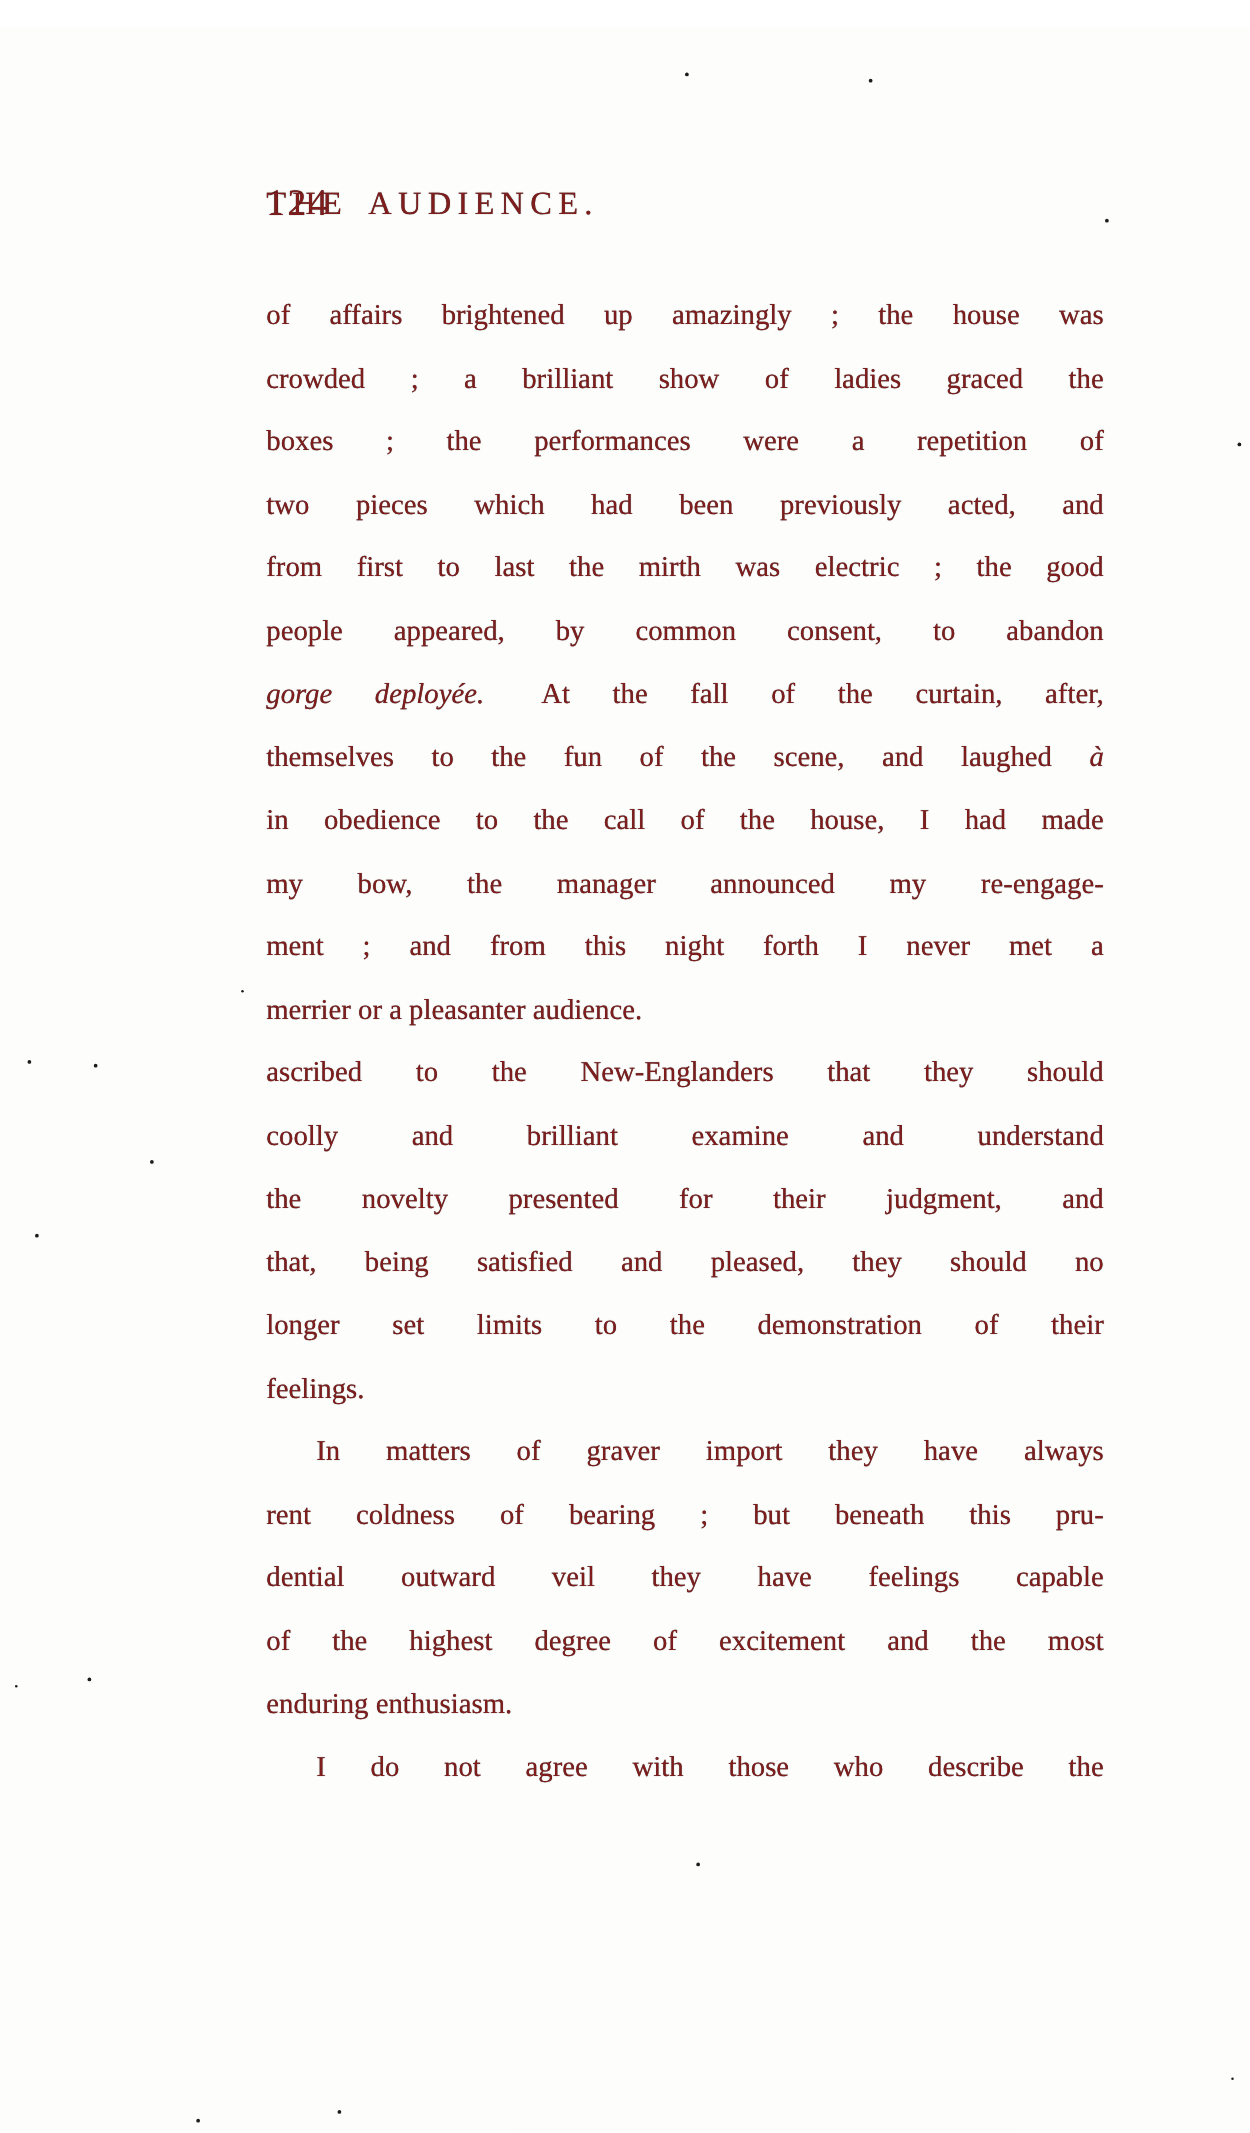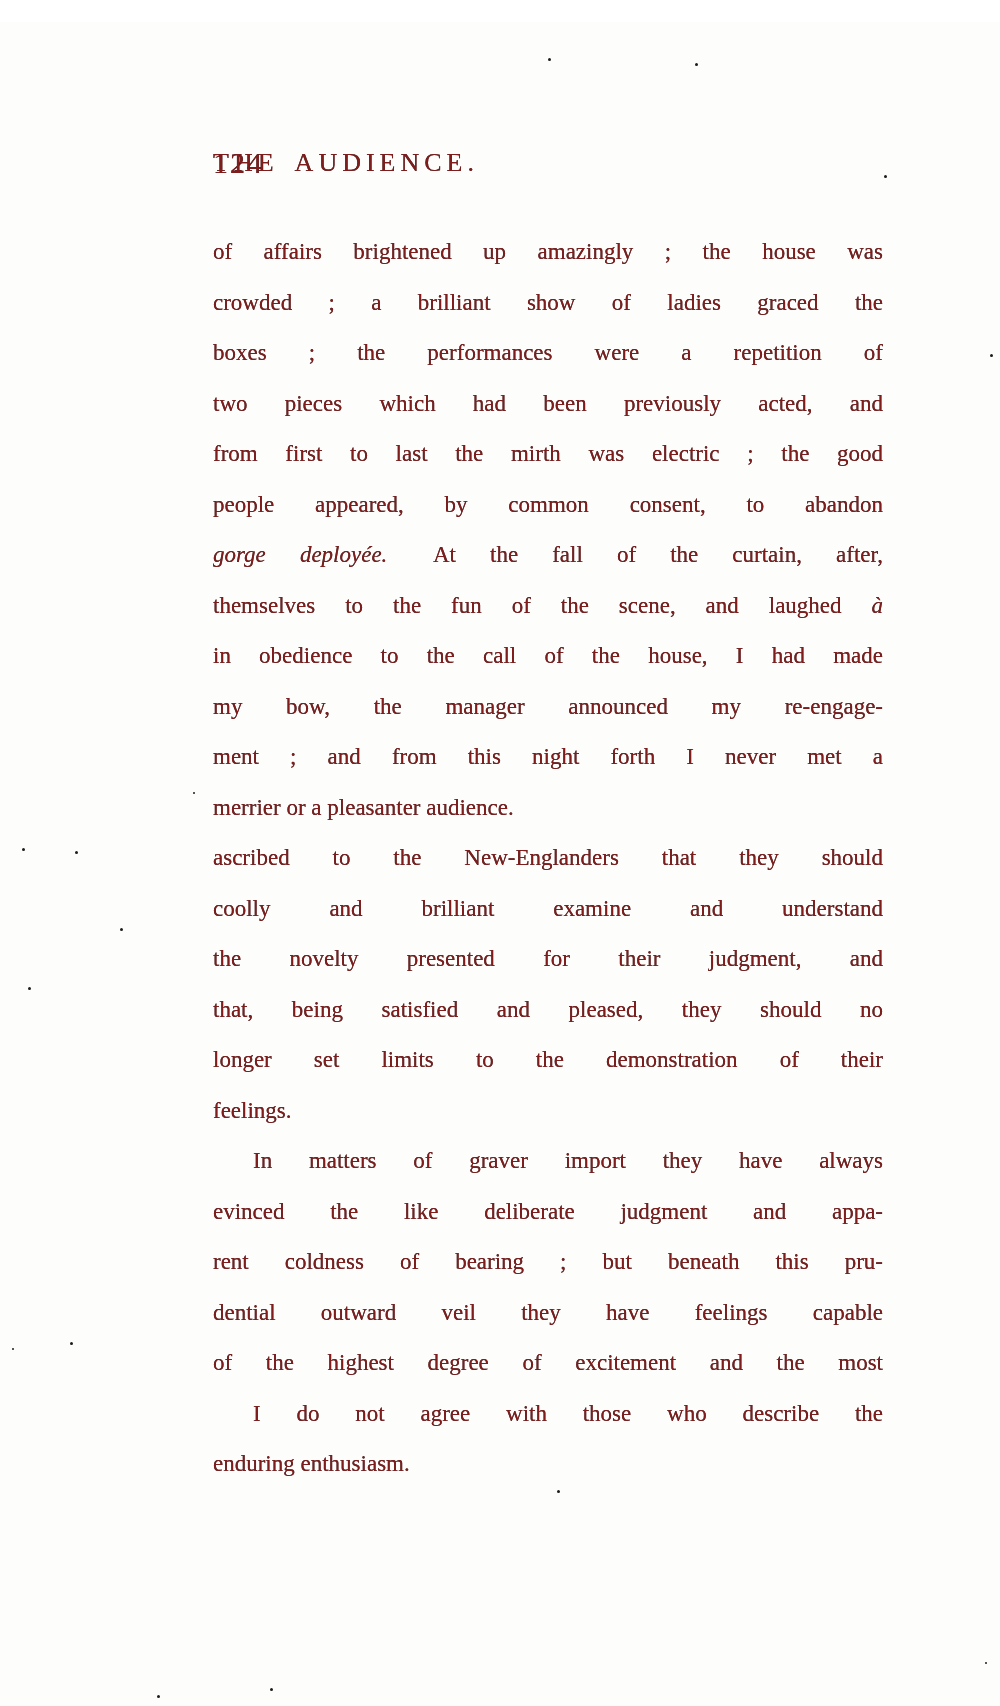--- a/index.html
+++ b/index.html
@@ -83,26 +83,25 @@
       <div class="line"><span class="">my bow, the manager announced my re-engage-</span></div>
       <div class="line"><span class="">ment ; and from this night forth I never met a</span></div>
       <div class="line flush"><span class="">merrier or a pleasanter audience.</span></div>
       <div class="line"><span class="">ascribed to the New-Englanders that they should</span></div>
       <div class="line"><span class="">coolly and brilliant examine and understand</span></div>
       <div class="line"><span class="">the novelty presented for their judgment, and</span></div>
       <div class="line"><span class="">that, being satisfied and pleased, they should no</span></div>
       <div class="line"><span class="">longer set limits to the demonstration of their</span></div>
       <div class="line flush"><span class="">feelings.</span></div>
       <div class="line indent"><span class="">In matters of graver import they have always</span></div>
-      <div class="line"><span class="">evinced the like deliberate judgment and appa-</span></div>
       <div class="line"><span class="">rent coldness of bearing ; but beneath this pru-</span></div>
       <div class="line"><span class="">dential outward veil they have feelings capable</span></div>
       <div class="line"><span class="">of the highest degree of excitement and the most</span></div>
+      <div class="line flush"><span class="">enduring enthusiasm.</span></div>
       <div class="line indent"><span class="">I do not agree with those who describe the</span></div>
-      <div class="line flush"><span class="">enduring enthusiasm.</span></div>
     </div>
   <div id="speck-layer">
       <div class="speck" style="left: 548px; top: 36px; width: 3px; height: 3px;"></div>
       <div class="speck" style="left: 695px; top: 41px; width: 3px; height: 3px;"></div>
       <div class="speck" style="left: 884px; top: 153px; width: 3px; height: 3px;"></div>
       <div class="speck" style="left: 990px; top: 332px; width: 3px; height: 3px;"></div>
       <div class="speck" style="left: 193px; top: 770px; width: 2px; height: 2px;"></div>
       <div class="speck" style="left: 22px; top: 826px; width: 3px; height: 3px;"></div>
       <div class="speck" style="left: 75px; top: 829px; width: 3px; height: 3px;"></div>
       <div class="speck" style="left: 120px; top: 906px; width: 3px; height: 3px;"></div>

